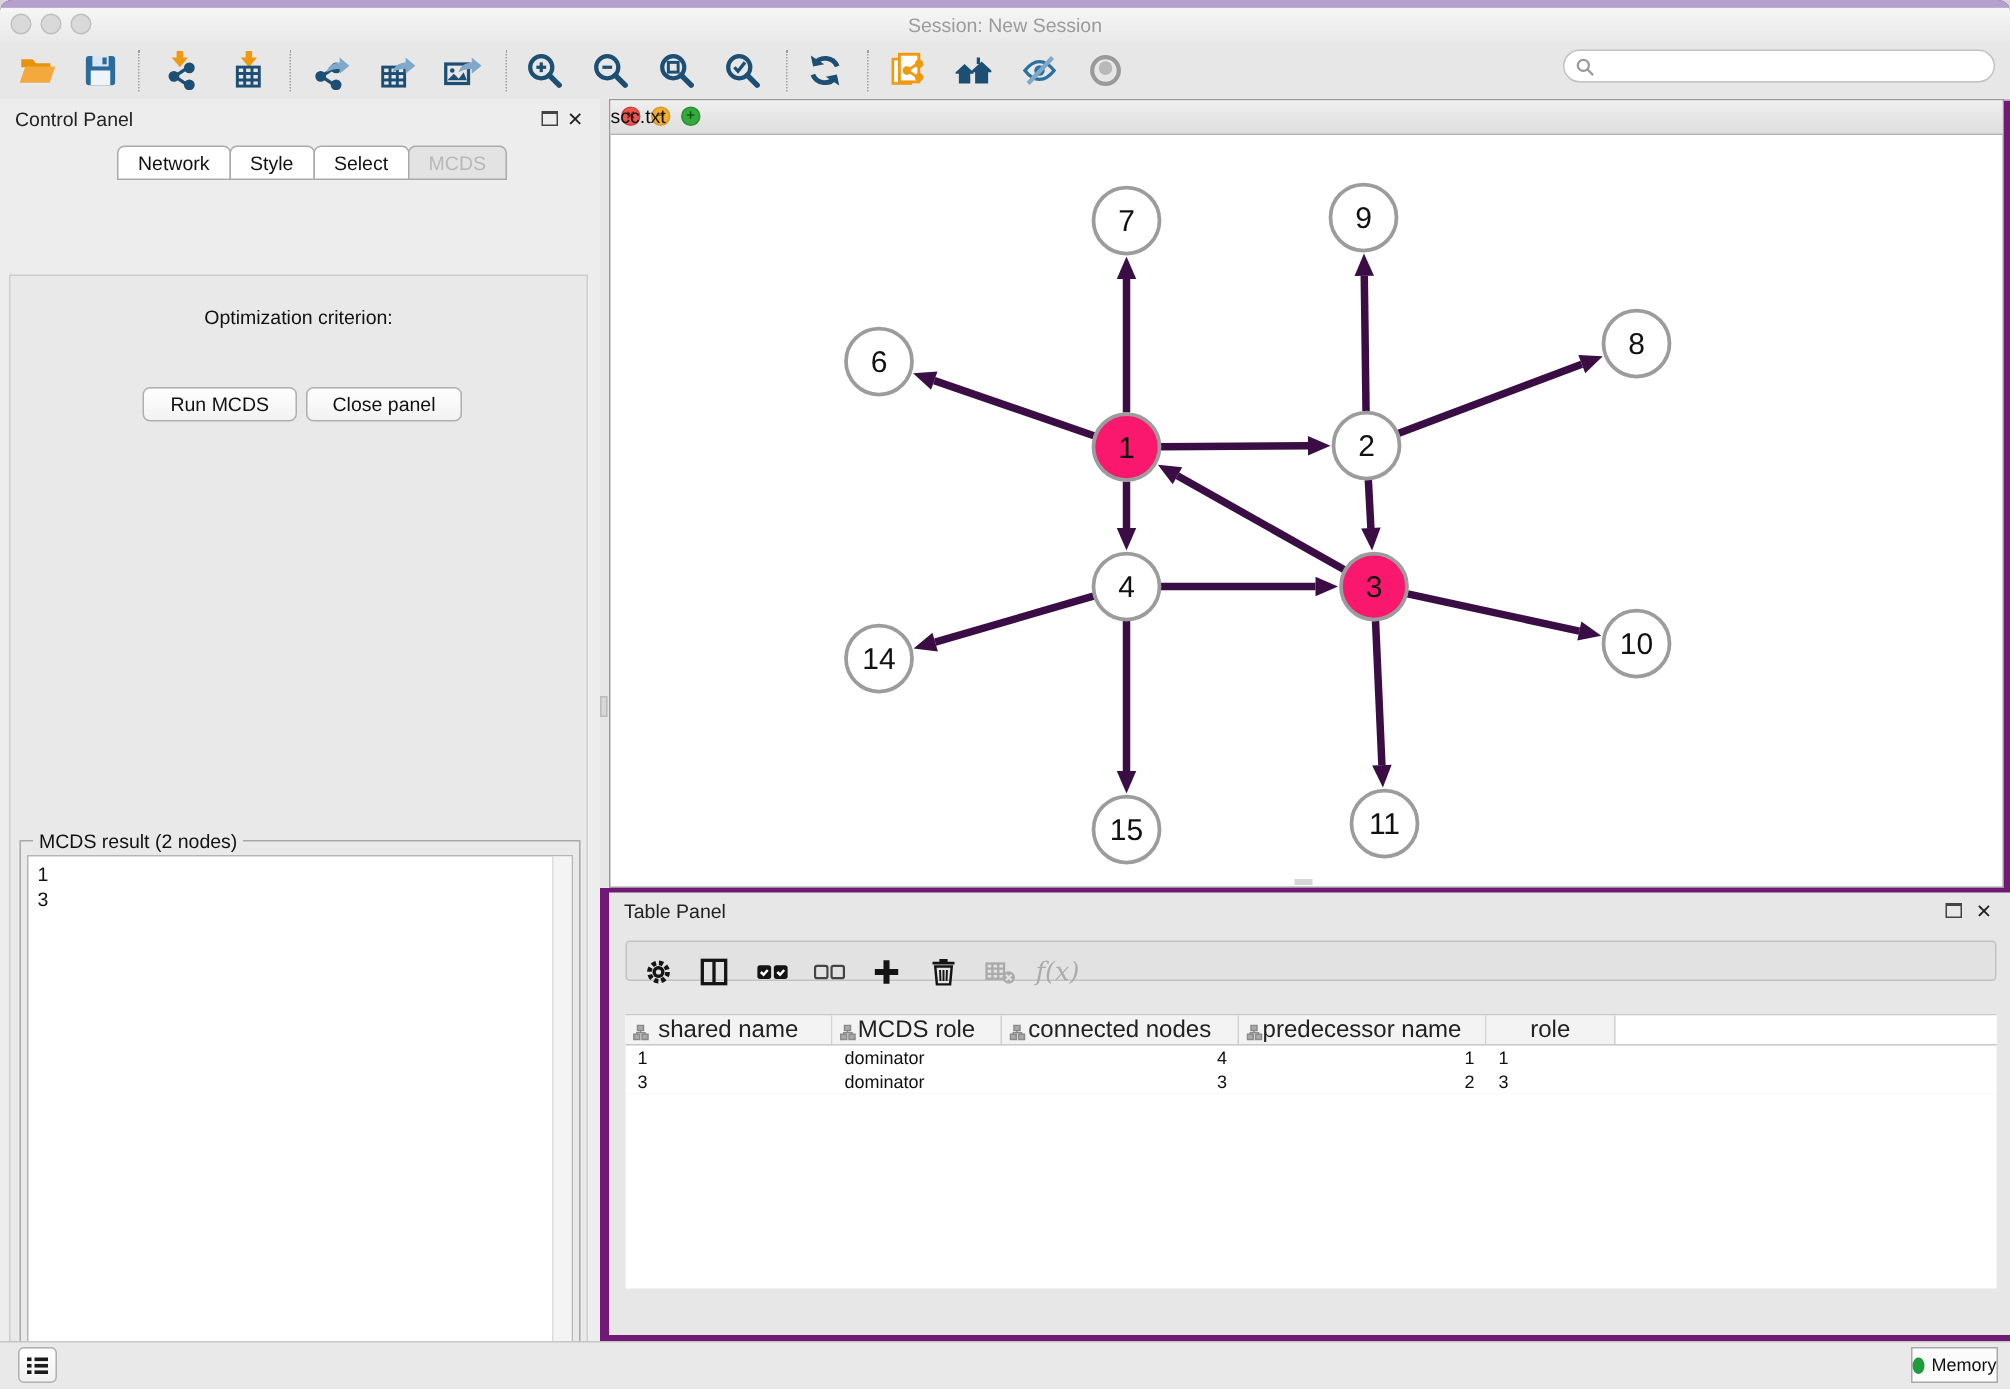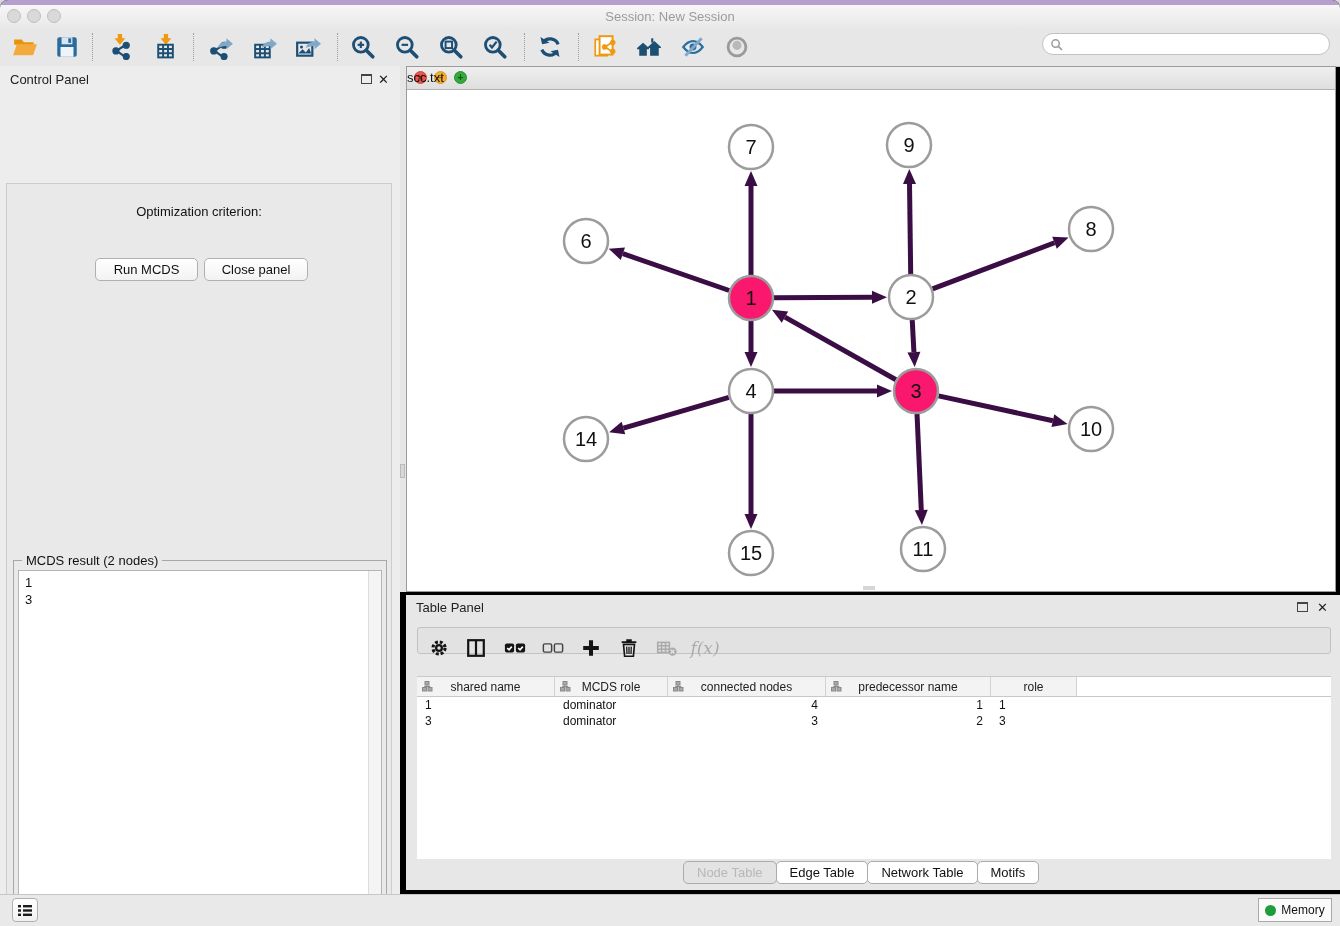--- a/index.html
+++ b/index.html
@@ -1,18 +1,18 @@
 <!DOCTYPE html>
 <html><head>
 <meta charset="utf-8">
 <style>
   html,body{margin:0;padding:0;background:#d8d8d8;}
   body{width:1340px;height:926px;position:relative;font-family:"Liberation Sans","DejaVu Sans",sans-serif;
        -webkit-font-smoothing:antialiased;overflow:hidden;}
-  .app{position:absolute;inset:0;background:#000000;border-radius:8px 8px 0 0;overflow:hidden;padding-left:16px;}
+  .app{position:absolute;inset:0;background:#701a75;border-radius:8px 8px 0 0;overflow:hidden;padding-left:16px;}
 
   
   .top-accent{position:absolute;left:0;top:0;width:100%;height:5px;background:#b49fcd;border-radius:8px 8px 0 0;}
   .titlebar{position:absolute;left:0;top:5px;width:100%;height:23px;
             background:linear-gradient(#f6f6f6,#e9e9e9);border-bottom:1px solid #c9c9c9;}
   .tl{position:absolute;top:4px;width:14px;height:14px;border-radius:50%;
       background:#d9d9d9;border:1px solid #c0c0c0;box-sizing:border-box;}
   .win-title{position:absolute;top:4px;left:0;width:100%;text-align:center;
              font-size:13px;color:#9b9b9b;}
 
@@ -68,34 +68,34 @@
   .net-grip{position:absolute;left:456px;bottom:1px;width:12px;height:4px;background:#d6d6d6;}
 
   
   .tpanel{position:absolute;left:406px;top:595px;width:934px;height:295px;background:#e7e7e7;}
   .tp-toolbar{position:absolute;left:11px;top:32px;width:914px;height:27px;background:#e2e2e2;
               border:1px solid #c2c2c2;border-radius:3px;box-sizing:border-box;}
   .tp-tool{position:absolute;top:8px;width:26px;height:24px;display:flex;align-items:center;justify-content:center;}
   .fx{font-family:"DejaVu Serif","Liberation Serif",serif;font-style:italic;font-size:17px;color:#ababab;}
   .ttable{position:absolute;left:11px;top:81px;width:914px;background:#fff;}
   .thead{display:flex;height:19px;background:#f3f3f3;border-top:1px solid #c9c9c9;border-bottom:1px solid #c9c9c9;}
-  .th{position:relative;display:flex;align-items:center;justify-content:center;font-size:12px;color:#222;
+  .th{position:relative;display:flex;align-items:center;justify-content:center;font-size:16px;color:#222;
       border-right:1px solid #d2d2d2;box-sizing:border-box;background:#f3f3f3;}
   .th .cicon{position:absolute;left:5px;top:4px;}
   .tbody-row{display:flex;height:16px;font-size:12px;color:#111;}
   .td{box-sizing:border-box;padding:1px 8px 0 8px;overflow:hidden;white-space:nowrap;}
   .td.num{text-align:right;}
   .table-white{position:absolute;left:11px;width:914px;background:#fff;}
   .tp-tabs{position:absolute;display:flex;}
 
   
   .statusbar{position:absolute;left:0;top:894px;width:100%;height:32px;background:#e9e9e9;border-top:1px solid #c6c6c6;}
   .sq-btn{position:absolute;left:12px;top:3px;width:26px;height:24px;background:linear-gradient(#fff,#f0f0f0);
           border:1px solid #b0b0b0;border-radius:4px;display:flex;align-items:center;justify-content:center;box-sizing:border-box;}
-  .mem-btn{position:absolute;right:8px;top:3px;width:74px;height:24px;background:#fbfbfb;border:1px solid #a9a9a9;
+  .mem-btn{position:absolute;right:8px;top:3px;width:58px;height:24px;background:#fbfbfb;border:1px solid #a9a9a9;
            display:flex;align-items:center;justify-content:center;gap:5px;font-size:12px;color:#111;box-sizing:border-box;}
   .mem-dot{width:11px;height:11px;border-radius:50%;background:#1f9c3c;}
 </style>
 </head>
 <body>
 
 <div class="app">
 
   <div class="top-accent"></div>
   <div class="titlebar">
@@ -273,20 +273,26 @@
           </svg>
       </span>
       <input placeholder="" style="">
     </div>
   </div>
 
   <div class="cpanel">
     <div class="panel-title">Control Panel</div>
     <div class="float-btn" style="left:361px;top:8px"></div>
     <div class="close-btn" style="left:378px;top:8px">✕</div>
+    <div class="tabs-row" style="left:78px;top:31px" id="cp-tabs">
+        <div class="tab">Network</div>
+        <div class="tab">Style</div>
+        <div class="tab">Select</div>
+        <div class="tab sel">MCDS</div>
+      </div>
     <div class="cp-inner">
       <div class="opt-label">Optimization criterion:</div>
       <div class="btn" style="left:88px;top:74px;width:103px">Run MCDS</div>
       <div class="btn" style="left:197px;top:74px;width:104px">Close panel</div>
       <div class="groupbox">
         <div class="groupbox-label">MCDS result (2 nodes)</div>
         <div class="result-area">
           <div class="result-text" id="result-text">1
 3</div>
           <div class="vscroll"></div>
@@ -499,26 +505,20 @@
             <div class="td" style="width:113px">dominator</div>
             <div class="td num" style="width:158px">3</div>
             <div class="td num" style="width:165px">2</div>
             <div class="td" style="width:86px">3</div>
             <div style="flex:1"></div>
           </div>
         </div>
     </div>
     <div class="table-white" style="top:134px;height:130px"></div>
 
-    <div class="tp-tabs" style="left:277px;top:266px" id="tp-tabs">
-        <div class="tab sel" style="border-radius:5px">Node Table</div>
-        <div class="tab" style="border-radius:5px">Edge Table</div>
-        <div class="tab" style="border-radius:5px">Network Table</div>
-        <div class="tab" style="border-radius:5px">Motifs</div>
-      </div>
   </div>
 
   <div class="statusbar">
     <div class="sq-btn">
       <span style="display:flex">
         <svg width="16" height="13" viewBox="0 0 16 13">
           <g fill="#1a1a1a">
             <rect x="1" y="1" width="3" height="2.4"></rect>
               <rect x="6" y="1" width="9" height="2.4"></rect>
             <rect x="1" y="5.3" width="3" height="2.4"></rect>

